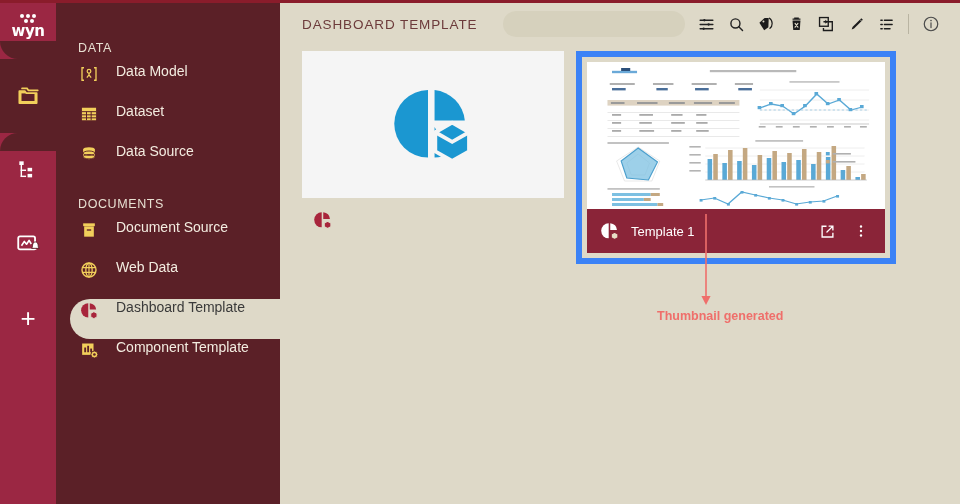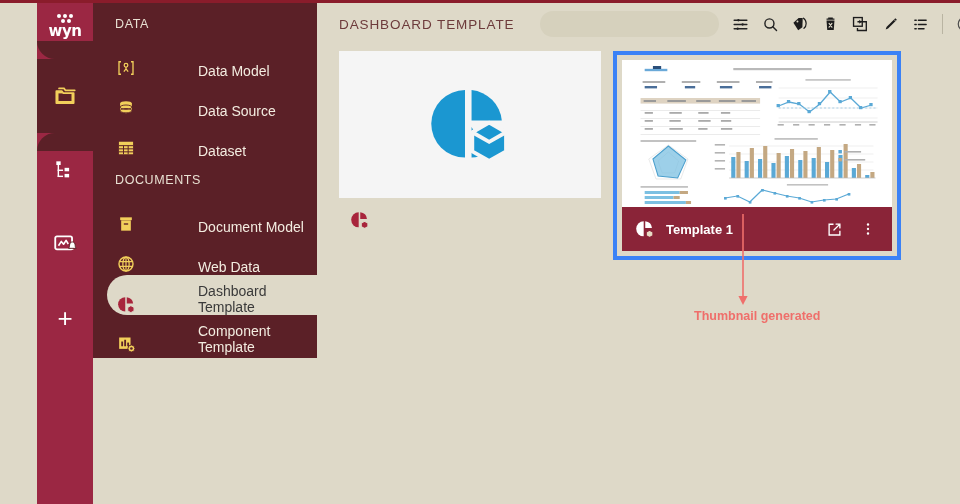--- a/index.html
+++ b/index.html
@@ -16,21 +16,20 @@
     background: #ded9c8;
     border-top: 3px solid #8a1c2b;
   }
 
   
   .rail {
     width: 56px; height: 501px;
     background: #9b2743;
     position: relative;
     flex: 0 0 56px;
-    margin-left: 37px;
   }
   .rail-logo {
     height: 56px;
     display: flex; align-items: center; justify-content: center;
   }
   .logo-wrap { width: 40px; height: 34px; position: relative; }
   .logo-dots { display: flex; gap: 2px; justify-content: center; margin-bottom: 1px; }
   .logo-dots span {
     width: 4px; height: 4px; border-radius: 50%; background: #fff; display: block;
   }
@@ -73,32 +72,32 @@
   .rail-icon { position: relative; z-index: 3; width: 26px; height: 26px; }
   .rail-plus {
     color: #fff; font-size: 26px; line-height: 26px; font-weight: 300;
     position: relative; z-index: 3;
   }
 
   
   .sidebar {
     width: 224px; flex: 0 0 224px;
     background: #5b2027;
-    height: 355px;
-    padding-top: 0;
+    height: 501px;
+    padding-top: 24px;
     position: relative;
     overflow: hidden;
   }
   .side-group {
     color: #e8e0d2; font-size: 12.5px; letter-spacing: 0.6px;
     padding: 14px 0 8px 22px; font-weight: 400;
   }
   .side-item {
-    height: 40px; display: flex; align-items: flex-end;
-    padding-left: 22px; cursor: pointer; position: relative; gap: 45px;
+    height: 40px; display: flex; align-items: flex-start;
+    padding-left: 22px; cursor: pointer; position: relative;
   }
   .side-item .ico {
     width: 22px; height: 22px; flex: 0 0 22px;
     display: flex; align-items: center; justify-content: center;
     margin-right: 16px;
   }
   .side-item .lbl { color: #f3ece0; font-size: 14px; }
   .side-item.selected {
     background: #ded9c8;
     border-top-right-radius: 0;
@@ -154,25 +153,24 @@
     height: 44px; display: flex; align-items: center;
     padding: 0 10px; gap: 10px;
     background: #ded9c8;
   }
   .card-foot .fname {
     font-size: 12.5px; color: #333; white-space: nowrap;
     overflow: hidden; text-overflow: ellipsis; flex: 1;
   }
 
   .card.selected {
-    border: 4px solid #3b82f6;
-    width: 288px;
+    border: 6px solid #3b82f6;
+    width: 320px;
     padding: 5px;
     background: #ded9c8;
-    font-weight: bold;
   }
   .card.selected .card-thumb {
     height: 147px; background: #fff;
     display: block; padding: 0;
   }
   .card.selected .card-foot {
     background: #8a2438; height: 44px; padding: 0 12px;
   }
   .card.selected .fname { color: #fff; font-size: 13px; }
 
@@ -265,53 +263,53 @@
           <circle cx="12" cy="8.6" r="2.2" fill="none" stroke="#f2cf5b" stroke-width="1.5"></circle>
           <path d="M12 10.8v2.2M12 13l-2.6 3.4M12 13l2.6 3.4" stroke="#f2cf5b" stroke-width="1.5" fill="none"></path>
         </svg>
       </span>
       <span class="lbl">Data Model</span>
     </div>
 
     <div class="side-item">
       <span class="ico">
         <svg width="20" height="20" viewBox="0 0 24 24">
+          <rect x="3.5" y="4.5" width="17" height="15" fill="#f2cf5b"></rect>
+          <path d="M3.5 9.2h17M3.5 13h17M3.5 16.6h17M9 9.2v10.3M14.6 9.2v10.3" stroke="#5b2027" stroke-width="1.2"></path>
+        </svg>
+      </span>
+      <span class="lbl">Dataset</span>
+    </div>
+
+    <div class="side-item">
+      <span class="ico">
+        <svg width="20" height="20" viewBox="0 0 24 24">
           <ellipse cx="12" cy="6.6" rx="7" ry="2.8" fill="#f2cf5b"></ellipse>
           <path d="M5 6.6v4.2c0 1.55 3.13 2.8 7 2.8s7-1.25 7-2.8V6.6z" fill="#f2cf5b"></path>
           <path d="M5 11.2v4.2c0 1.55 3.13 2.8 7 2.8s7-1.25 7-2.8v-4.2z" fill="#f2cf5b"></path>
           <ellipse cx="12" cy="11" rx="7" ry="2.6" fill="none" stroke="#5b2027" stroke-width="1.1"></ellipse>
           <ellipse cx="12" cy="15.2" rx="7" ry="2.6" fill="none" stroke="#5b2027" stroke-width="1.1"></ellipse>
         </svg>
       </span>
       <span class="lbl">Data Source</span>
-    </div>
-
-    <div class="side-item">
-      <span class="ico">
-        <svg width="20" height="20" viewBox="0 0 24 24">
-          <rect x="3.5" y="4.5" width="17" height="15" fill="#f2cf5b"></rect>
-          <path d="M3.5 9.2h17M3.5 13h17M3.5 16.6h17M9 9.2v10.3M14.6 9.2v10.3" stroke="#5b2027" stroke-width="1.2"></path>
-        </svg>
-      </span>
-      <span class="lbl">Dataset</span>
     </div>
 
     <div class="side-group">DOCUMENTS</div>
 
 
 
     <div class="side-item">
       <span class="ico">
         <svg width="20" height="20" viewBox="0 0 24 24">
           <rect x="5" y="4" width="14" height="3.4" fill="#f2cf5b"></rect>
           <rect x="6.2" y="7.6" width="11.6" height="12.4" fill="#f2cf5b"></rect>
           <rect x="9.4" y="11.2" width="5.2" height="1.6" fill="#5b2027"></rect>
         </svg>
       </span>
-      <span class="lbl">Document Model</span>
+      <span class="lbl">Document Source</span>
     </div>
 
     <div class="side-item">
       <span class="ico">
         <svg width="20" height="20" viewBox="0 0 24 24">
           <circle cx="12" cy="12" r="8.4" fill="none" stroke="#f2cf5b" stroke-width="1.7"></circle>
           <ellipse cx="12" cy="12" rx="3.8" ry="8.4" fill="none" stroke="#f2cf5b" stroke-width="1.5"></ellipse>
           <path d="M3.8 9.2h16.4M3.8 14.8h16.4M12 3.6v16.8" stroke="#f2cf5b" stroke-width="1.4"></path>
         </svg>
       </span>

